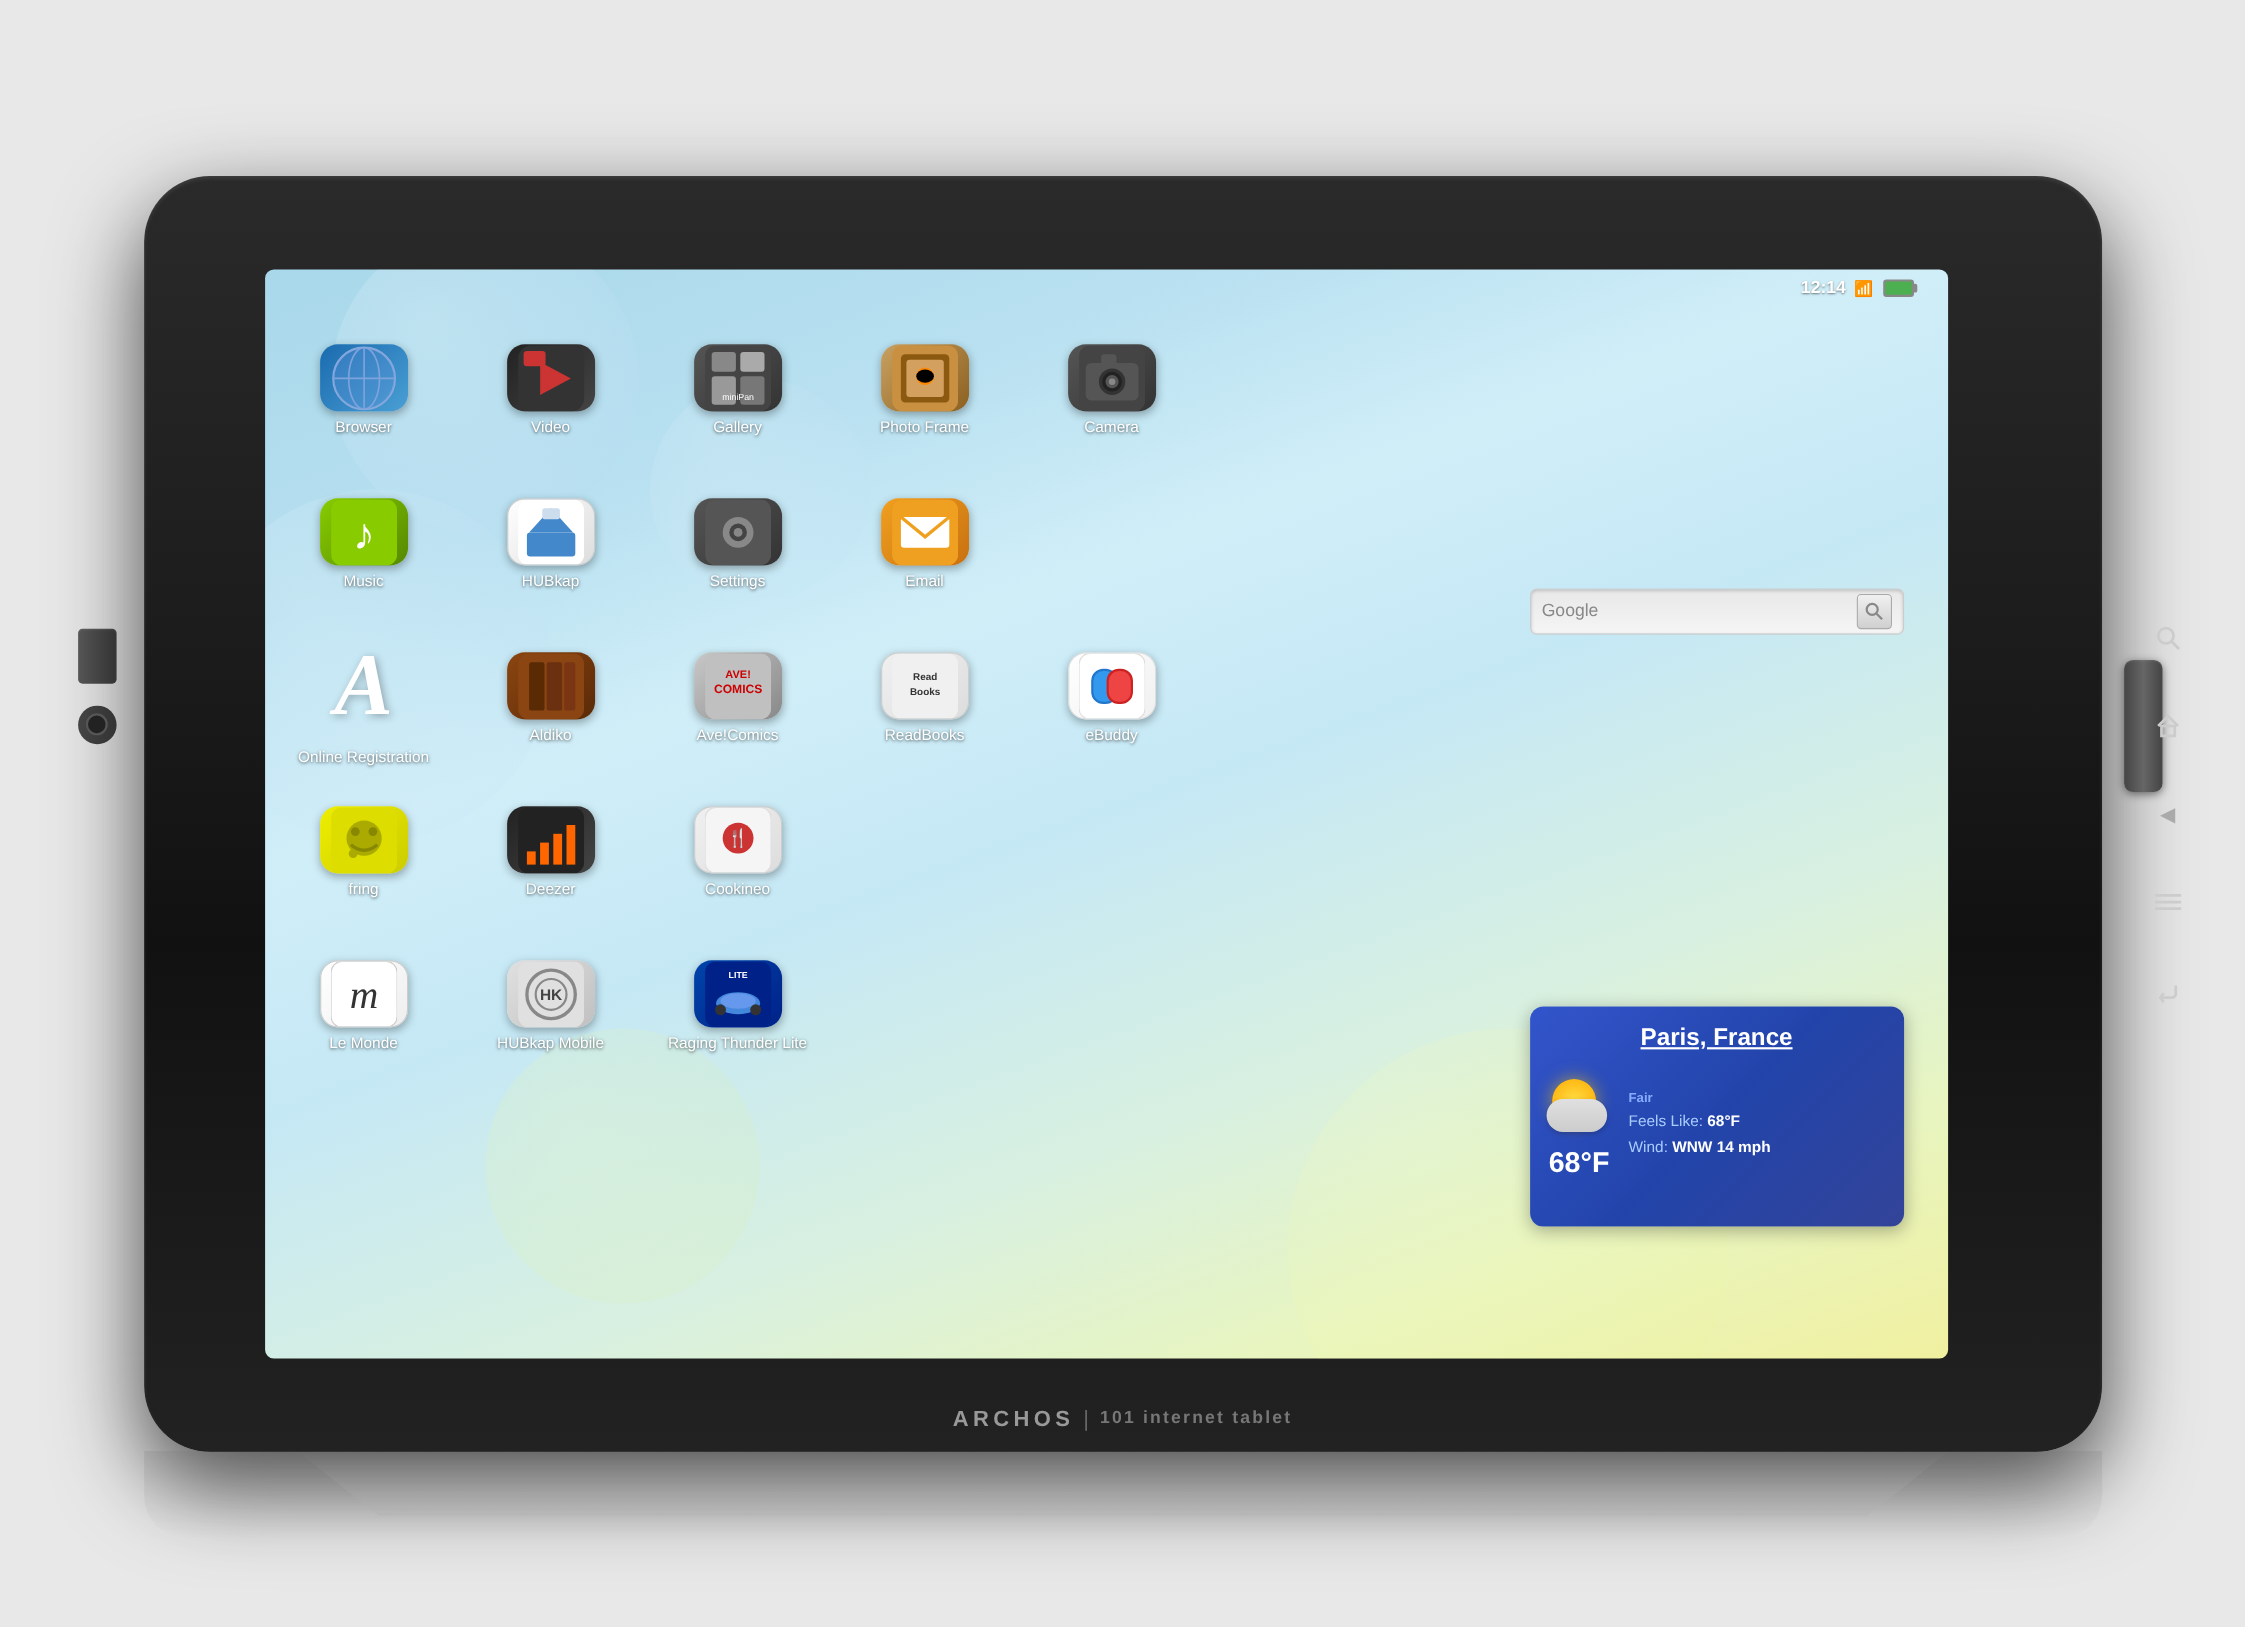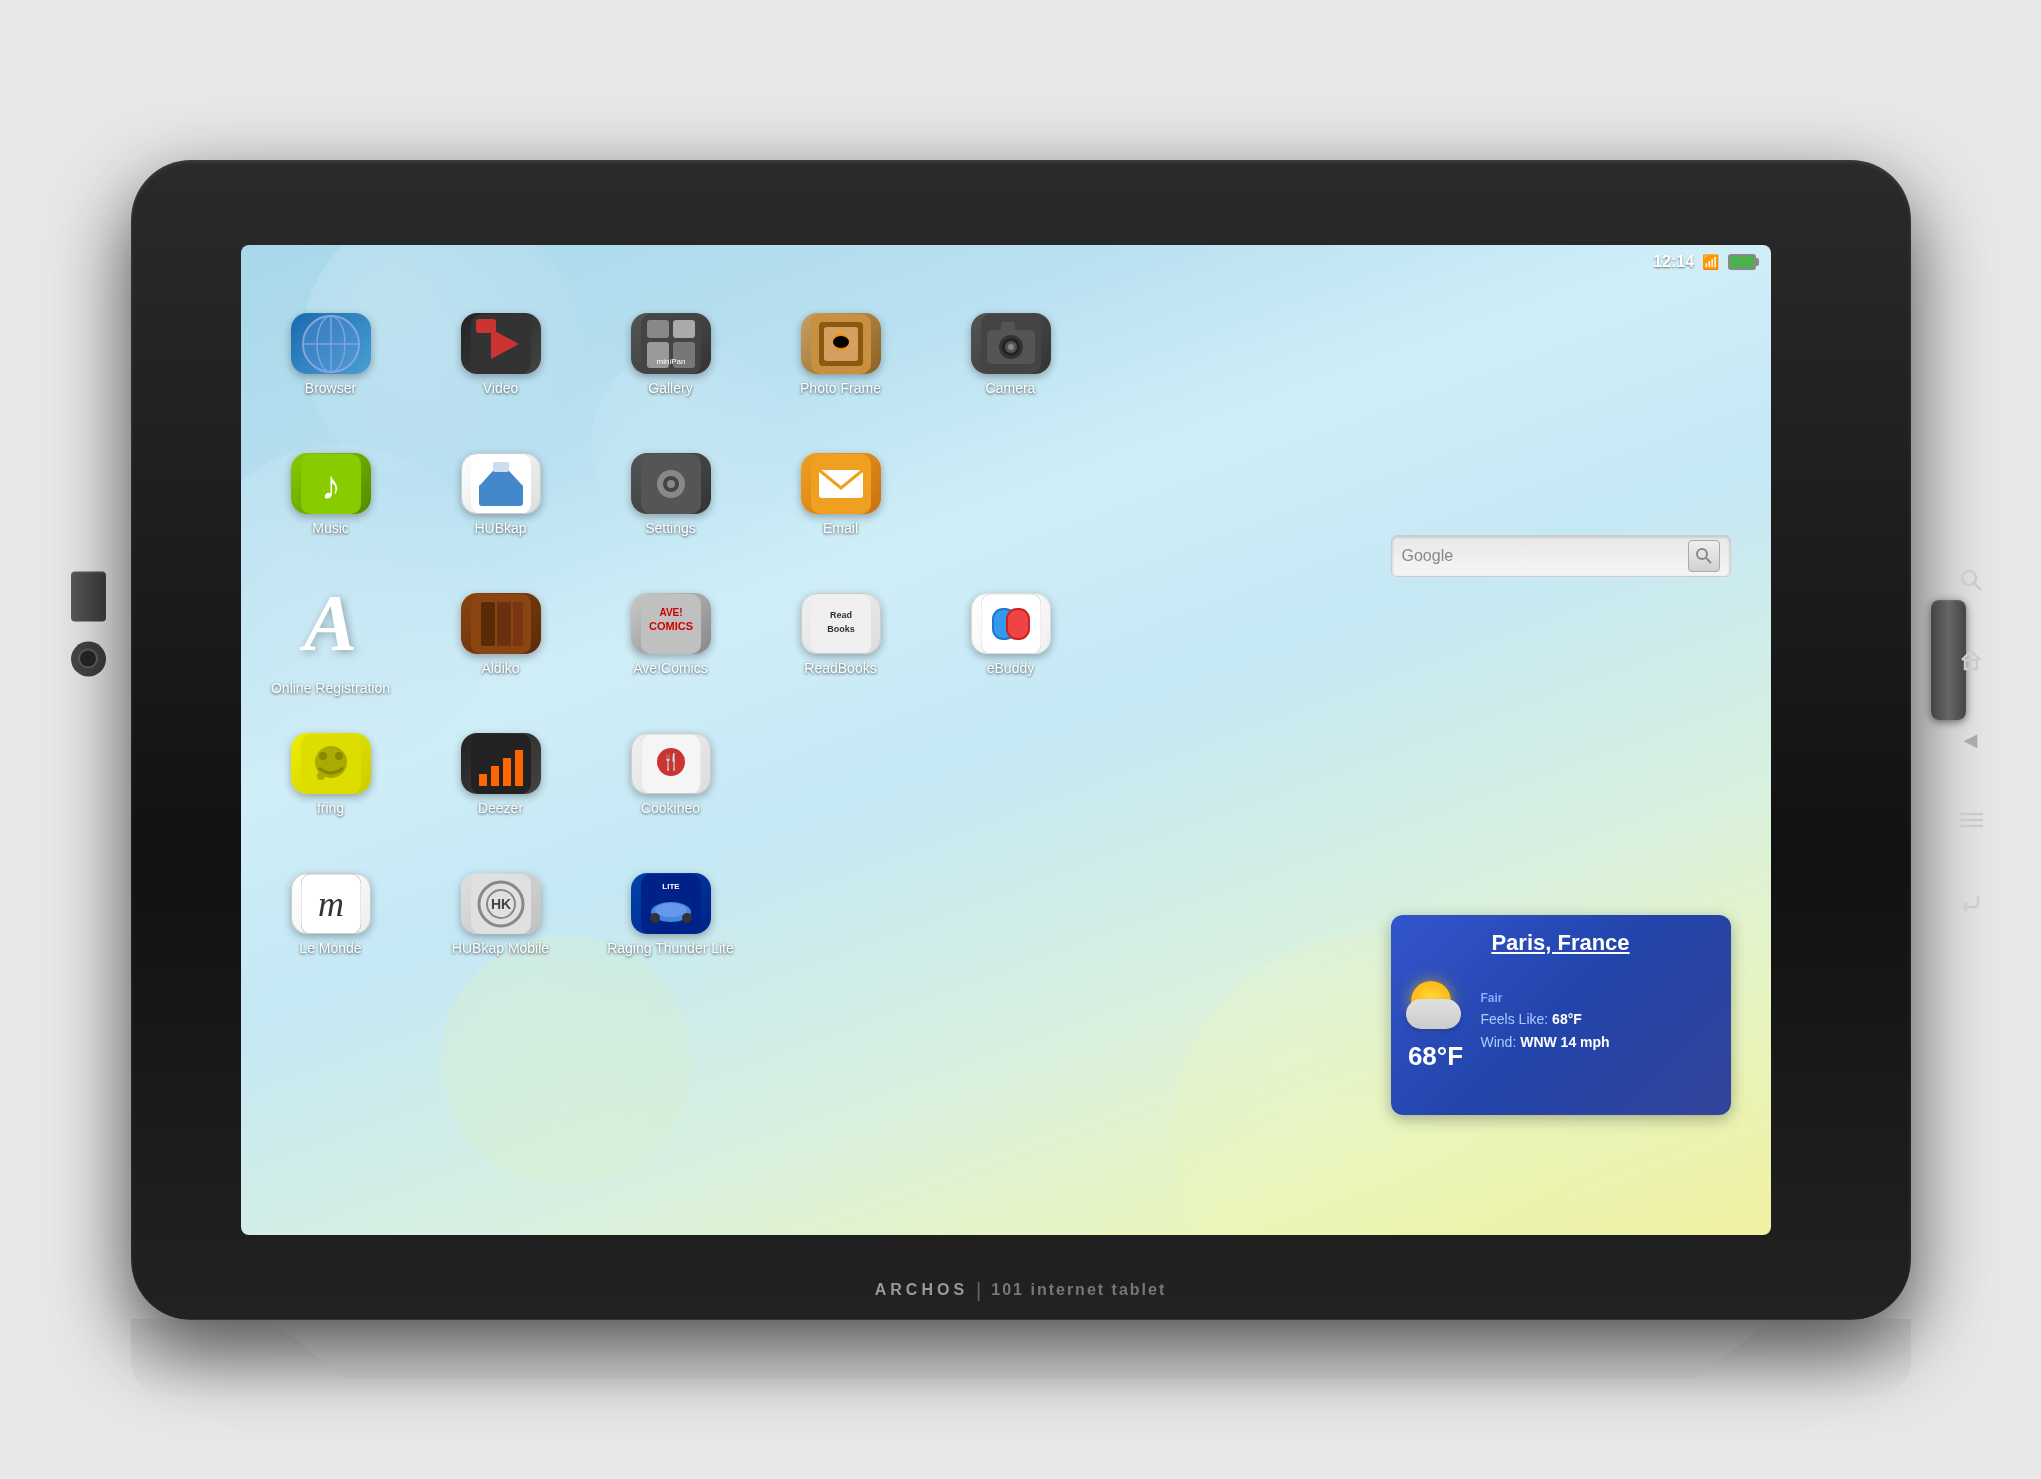--- a/index.html
+++ b/index.html
@@ -46,21 +46,21 @@
       font-size: 18px;
       font-weight: bold;
       letter-spacing: 2px;
       white-space: nowrap;
       display: flex;
       align-items: center;
       gap: 8px;
     }
 
     .tablet-brand .brand-name {
-      font-size: 16px;
+      font-size: 20px;
       font-weight: 900;
       letter-spacing: 4px;
       color: #999;
       text-transform: uppercase;
     }
 
     .tablet-brand .model {
       font-size: 16px;
       color: #777;
     }
@@ -87,21 +87,21 @@
     
     .status-bar {
       position: absolute;
       top: 0;
       right: 0;
       width: 100%;
       height: 35px;
       display: flex;
       justify-content: flex-end;
       align-items: center;
-      padding-right: 15px;
+      padding-right: 31px;
       gap: 8px;
       z-index: 10;
     }
 
     .status-time {
       color: white;
       font-size: 16px;
       font-weight: bold;
       text-shadow: 0 1px 2px rgba(0,0,0,0.5);
     }

